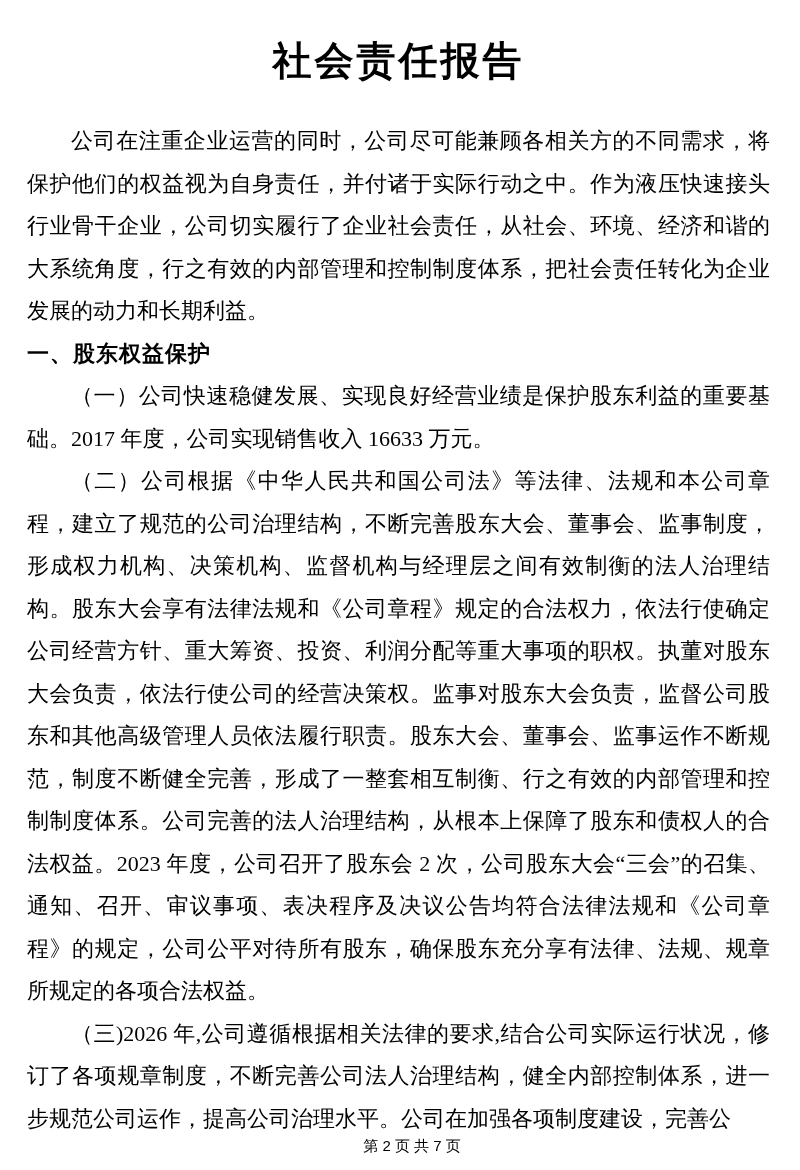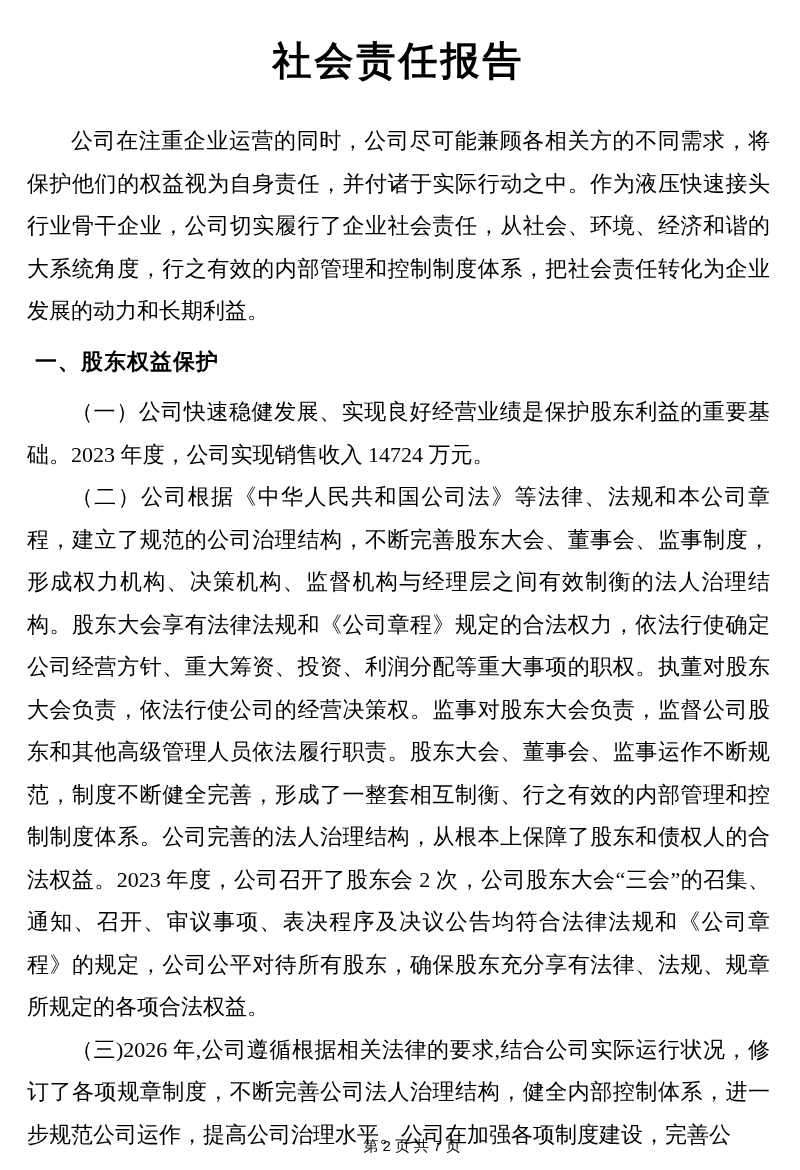--- a/index.html
+++ b/index.html
@@ -31,21 +31,21 @@
   .body-text {
     margin: 0;
     font-size: 22px;
     line-height: 42.5px;
     text-align: justify;
     text-justify: inter-ideograph;
     text-indent: 2em;
     word-break: break-all;
   }
   .section-heading {
-    margin: 8px;
+    margin: 0;
     font-size: 22px;
     line-height: 42.5px;
     font-weight: bold;
     text-indent: 0;
     letter-spacing: 1px;
   }
   .page-footer {
     position: absolute;
     left: 0;
     right: 0;
@@ -62,21 +62,21 @@
 <body>
 
 <div class="page">
 
   <h1 class="doc-title">社会责任报告</h1>
 
   <p class="body-text">公司在注重企业运营的同时，公司尽可能兼顾各相关方的不同需求，将保护他们的权益视为自身责任，并付诸于实际行动之中。作为液压快速接头行业骨干企业，公司切实履行了企业社会责任，从社会、环境、经济和谐的大系统角度，行之有效的内部管理和控制制度体系，把社会责任转化为企业发展的动力和长期利益。</p>
 
   <h2 class="section-heading">一、股东权益保护</h2>
 
-  <p class="body-text">（一）公司快速稳健发展、实现良好经营业绩是保护股东利益的重要基础。2023 年度，公司实现销售收入 14724 万元。</p>
+  <p class="body-text">（一）公司快速稳健发展、实现良好经营业绩是保护股东利益的重要基础。2017 年度，公司实现销售收入 16633 万元。</p>
 
   <p class="body-text">（二）公司根据《中华人民共和国公司法》等法律、法规和本公司章程，建立了规范的公司治理结构，不断完善股东大会、董事会、监事制度，形成权力机构、决策机构、监督机构与经理层之间有效制衡的法人治理结构。股东大会享有法律法规和《公司章程》规定的合法权力，依法行使确定公司经营方针、重大筹资、投资、利润分配等重大事项的职权。执董对股东大会负责，依法行使公司的经营决策权。监事对股东大会负责，监督公司股东和其他高级管理人员依法履行职责。股东大会、董事会、监事运作不断规范，制度不断健全完善，形成了一整套相互制衡、行之有效的内部管理和控制制度体系。公司完善的法人治理结构，从根本上保障了股东和债权人的合法权益。2023 年度，公司召开了股东会 2 次，公司股东大会“三会”的召集、通知、召开、审议事项、表决程序及决议公告均符合法律法规和《公司章程》的规定，公司公平对待所有股东，确保股东充分享有法律、法规、规章所规定的各项合法权益。</p>
 
   <p class="body-text">（三)2026 年,公司遵循根据相关法律的要求,结合公司实际运行状况，修订了各项规章制度，不断完善公司法人治理结构，健全内部控制体系，进一步规范公司运作，提高公司治理水平。公司在加强各项制度建设，完善公</p>
 
   <div class="page-footer">第 2 页 共 7 页</div>
 
 </div>
 
 </body></html>

